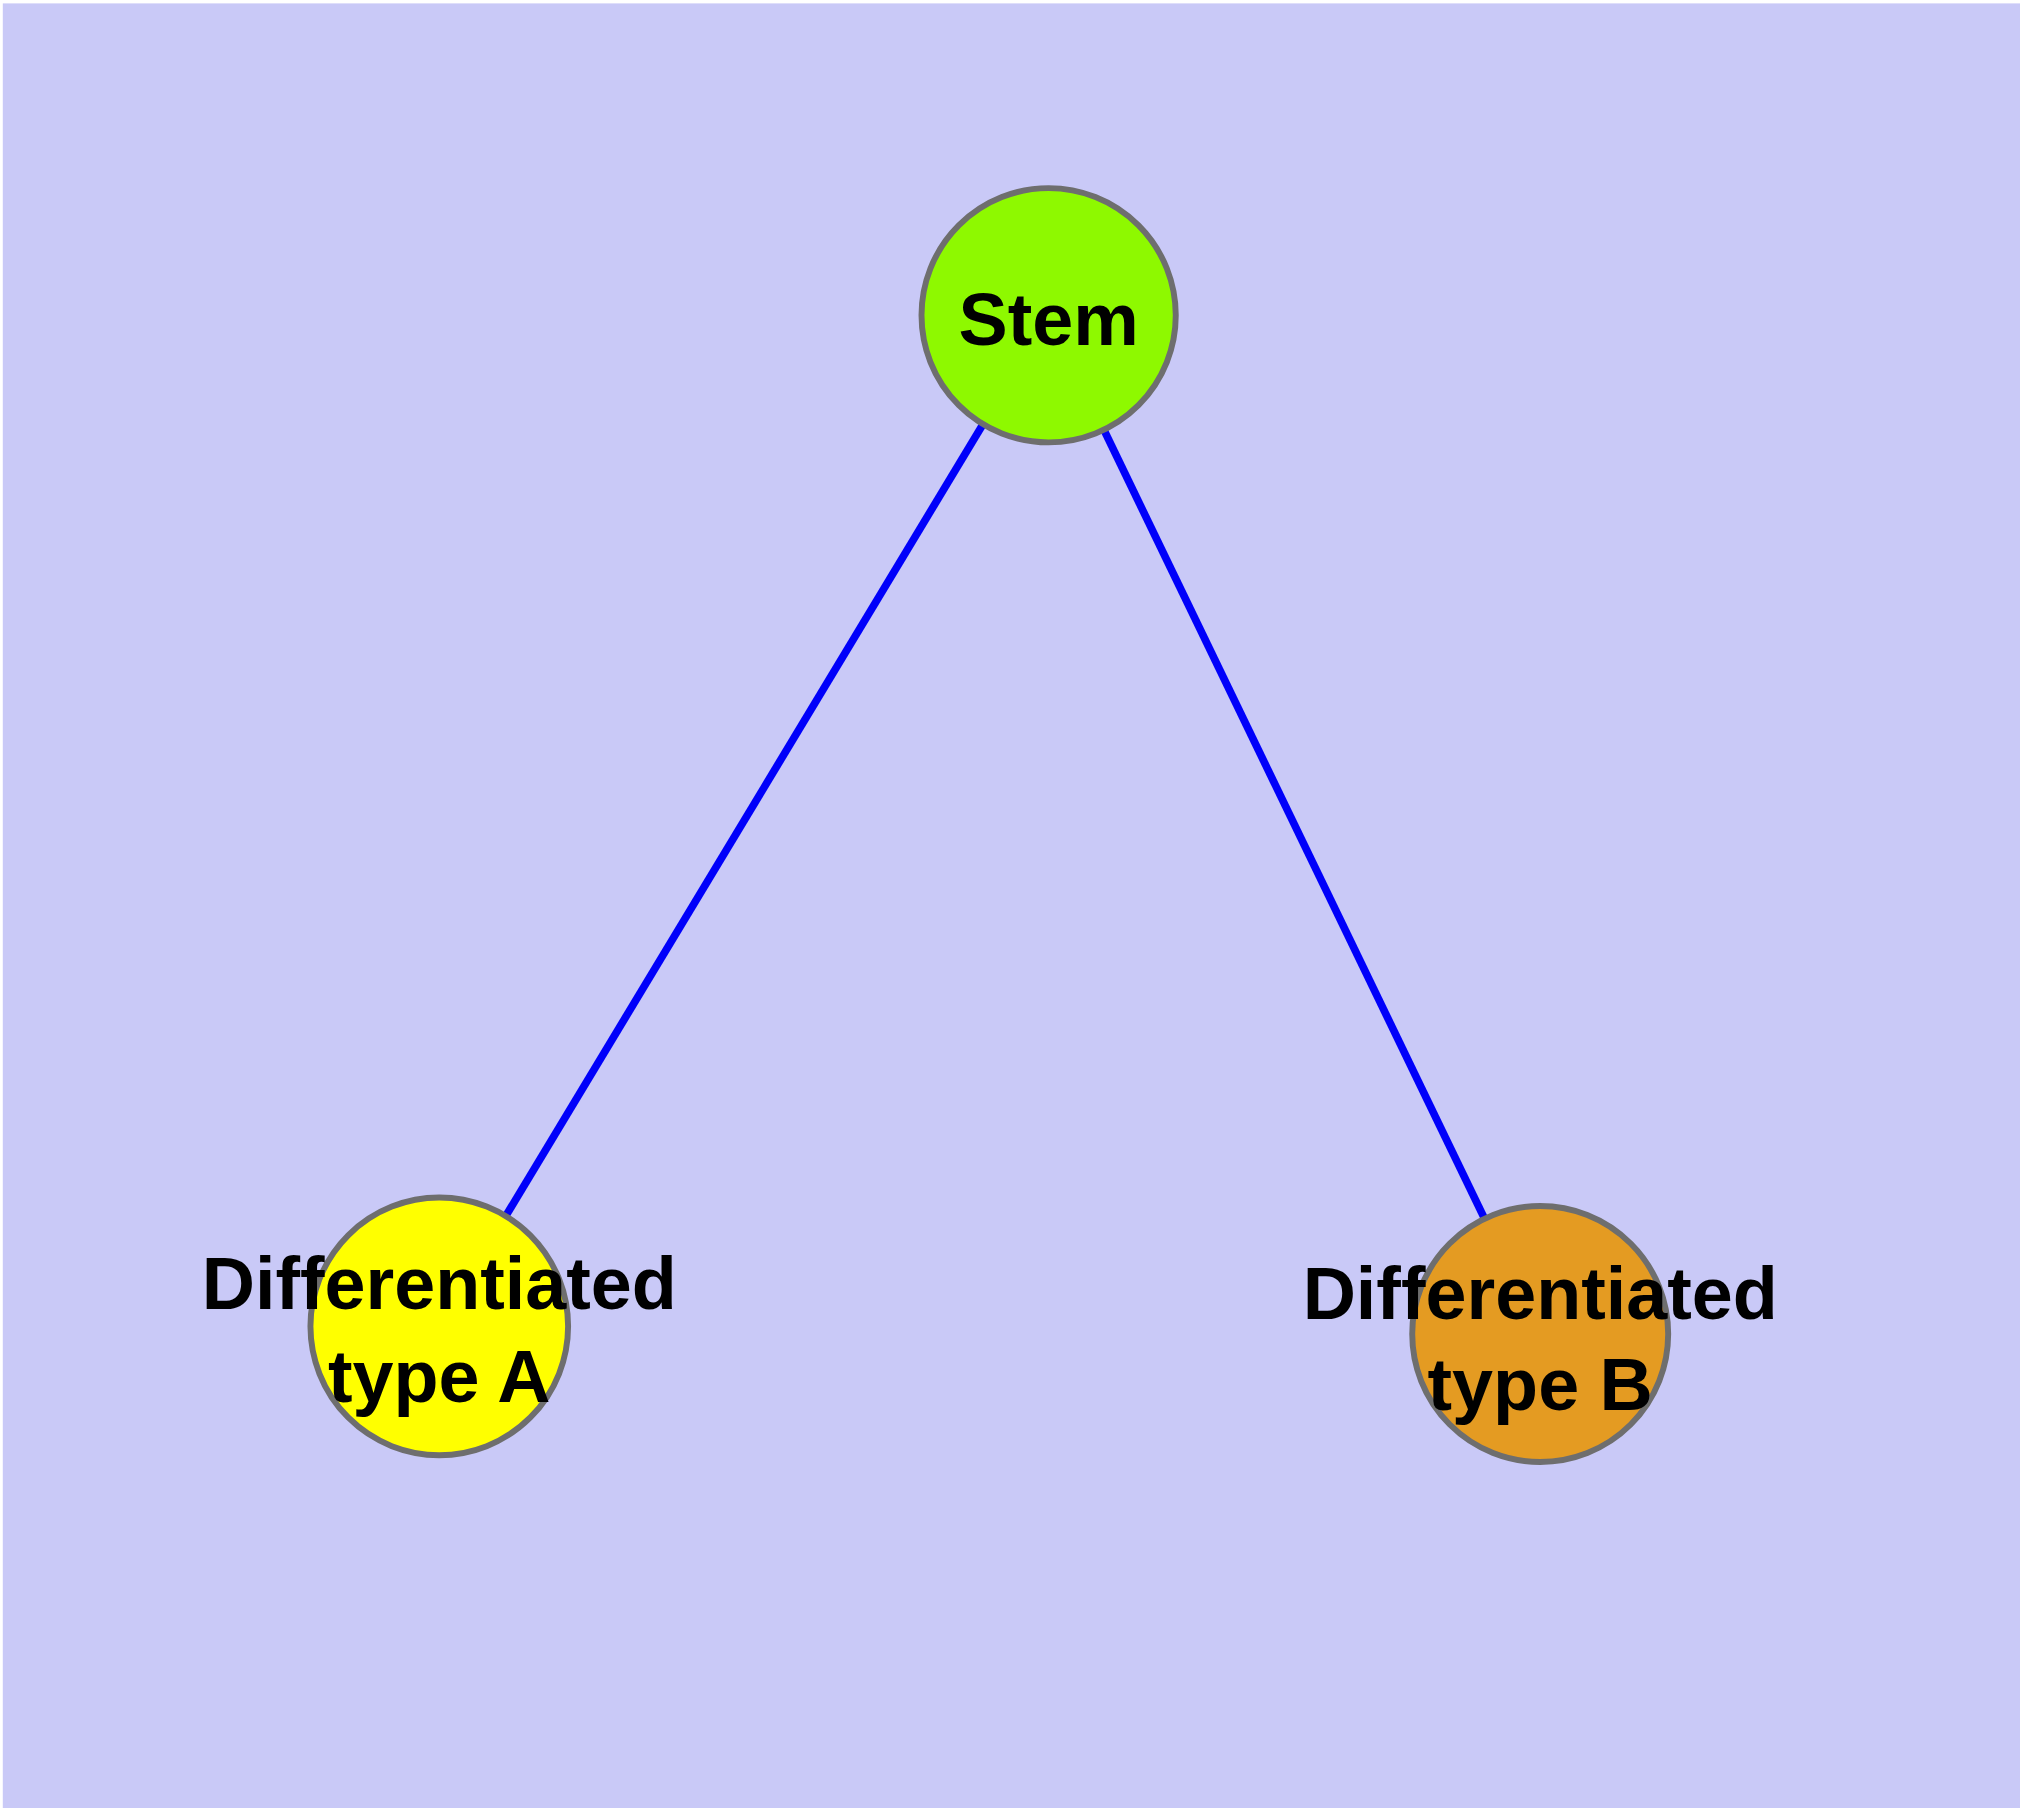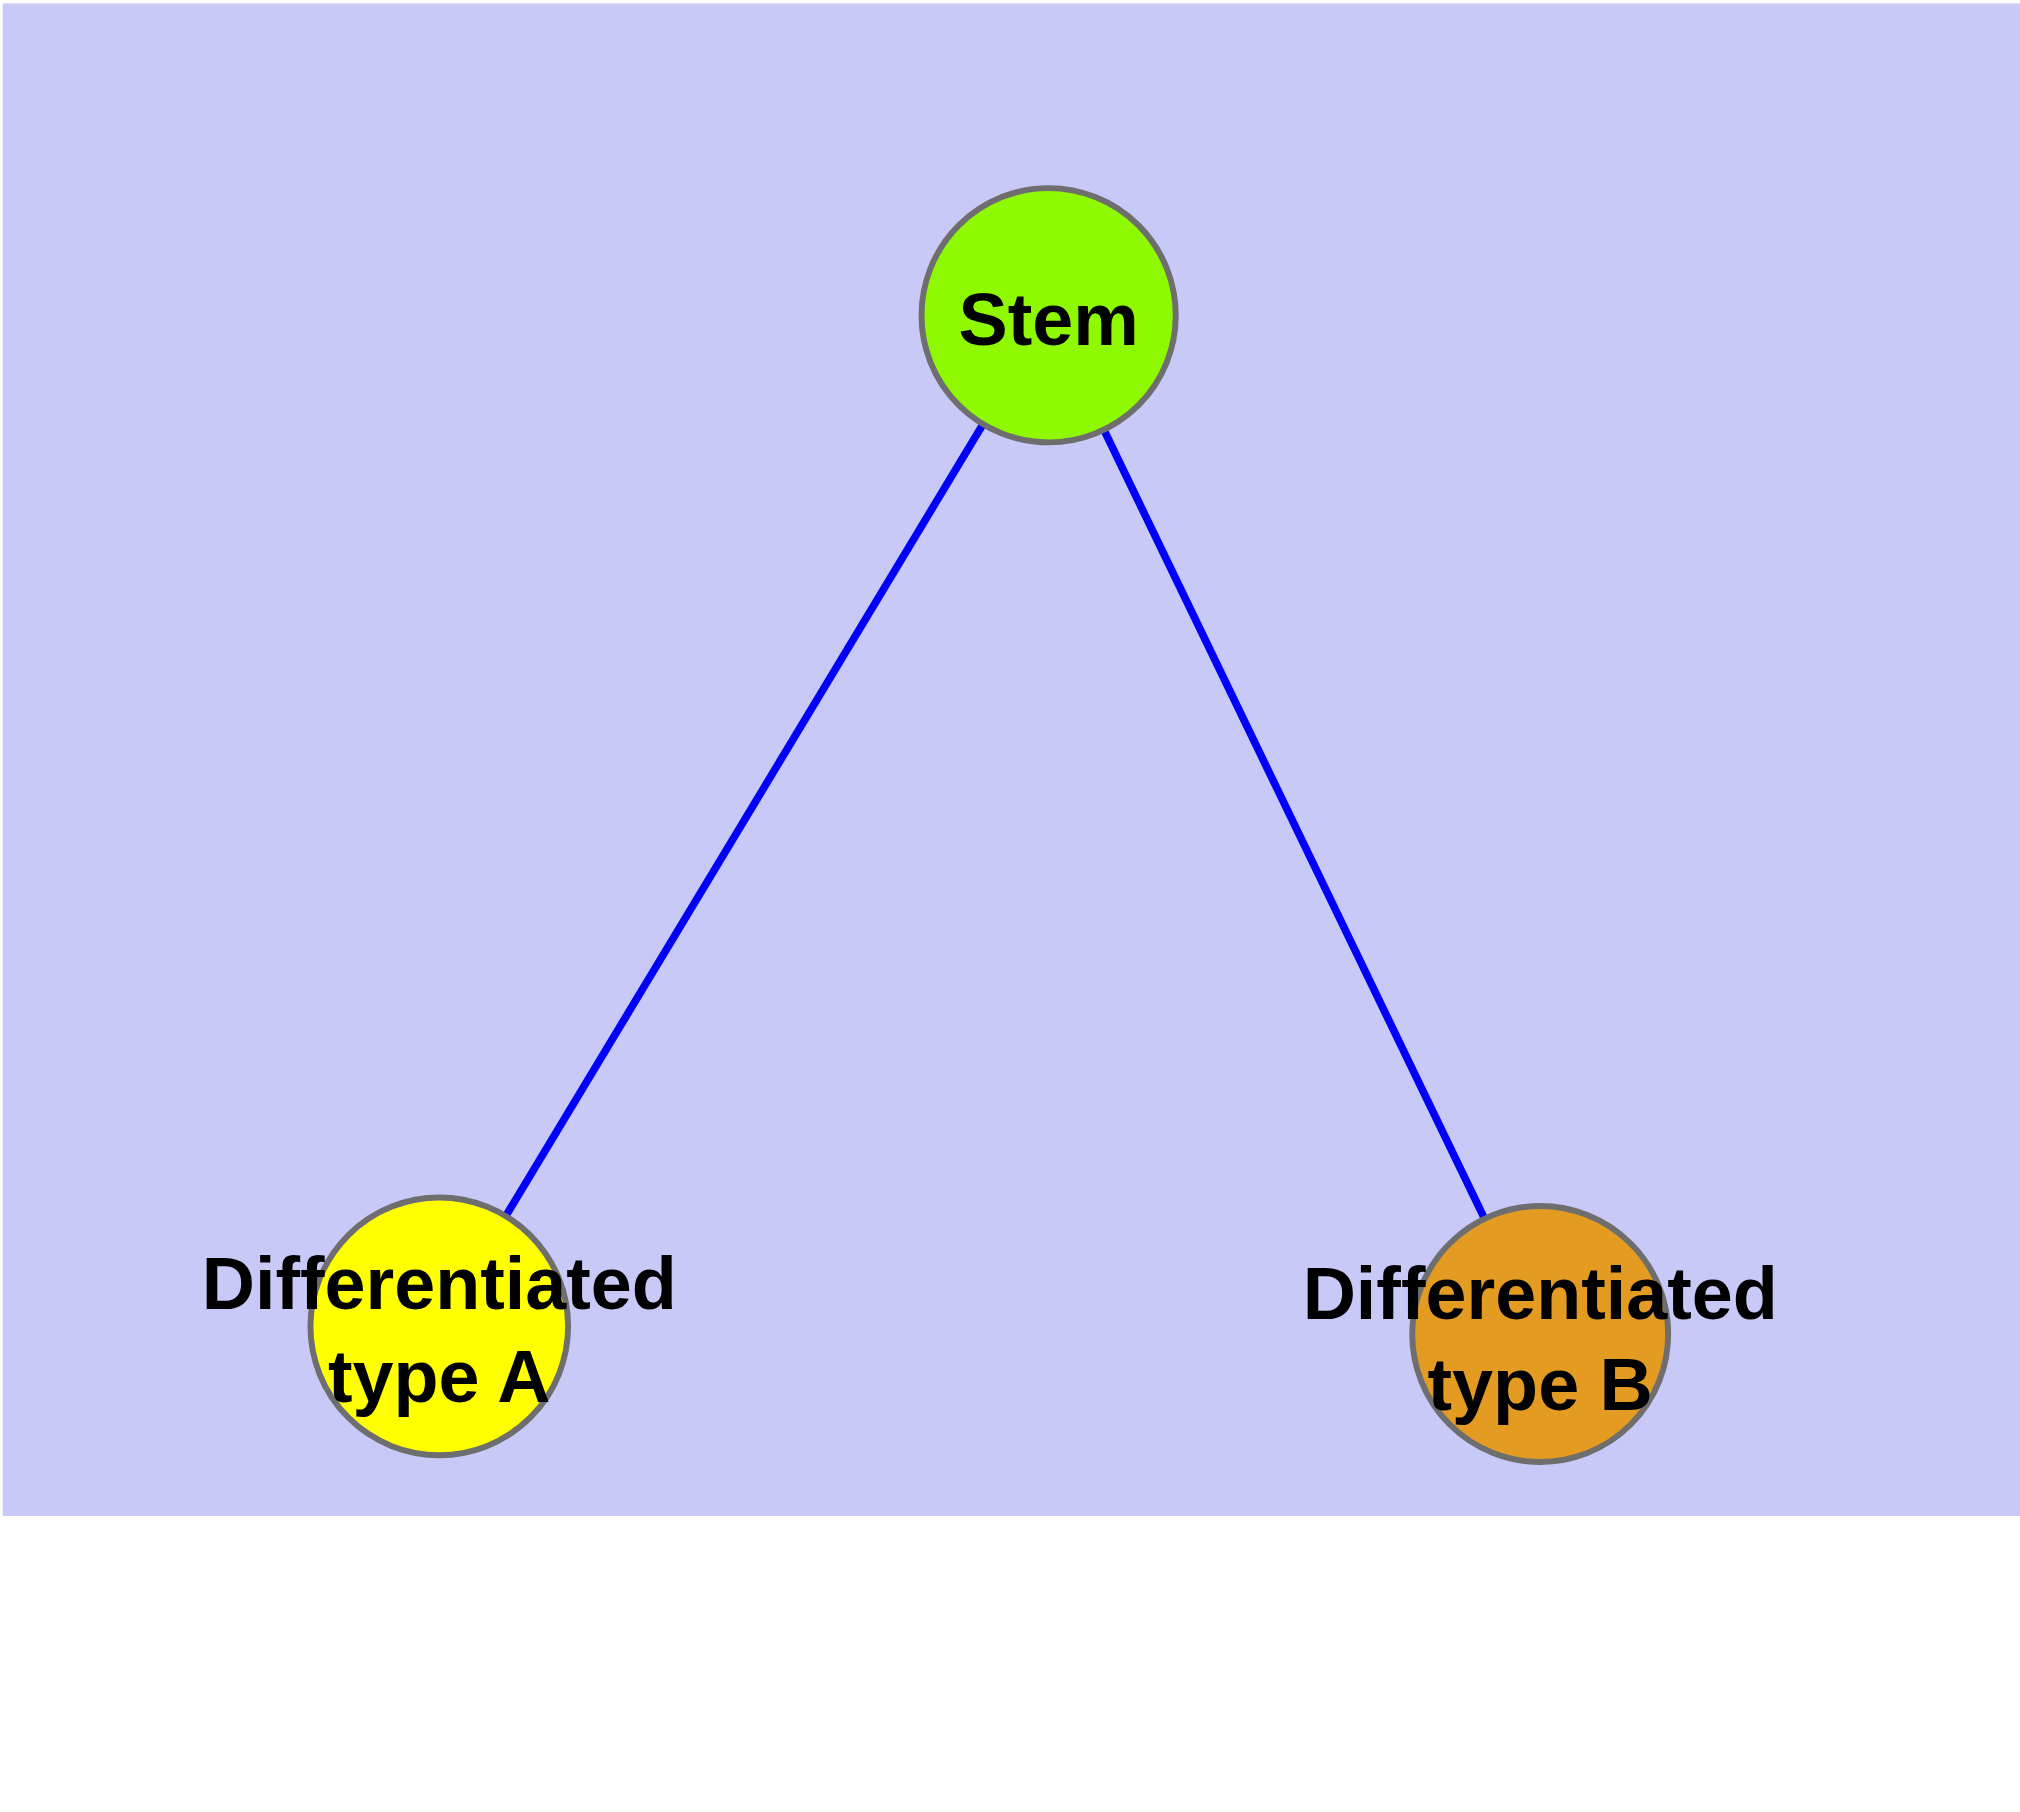--- a/index.html
+++ b/index.html
@@ -2,21 +2,21 @@
 <html style="font-size:13.6px"><head>
 <meta charset="utf-8">
 <style>
   html, body {
     margin: 0;
     padding: 0;
     background: #FFFFFF;
   }
   .stage {
     width: 2021px;
-    height: 1516px;
+    height: 1808px;
     position: relative;
     overflow: hidden;
     background: #FFFFFF;
   }
   svg.graph {
     display: block;
     width: 2021px;
     height: 1812px;
   }
   .edge-line {

